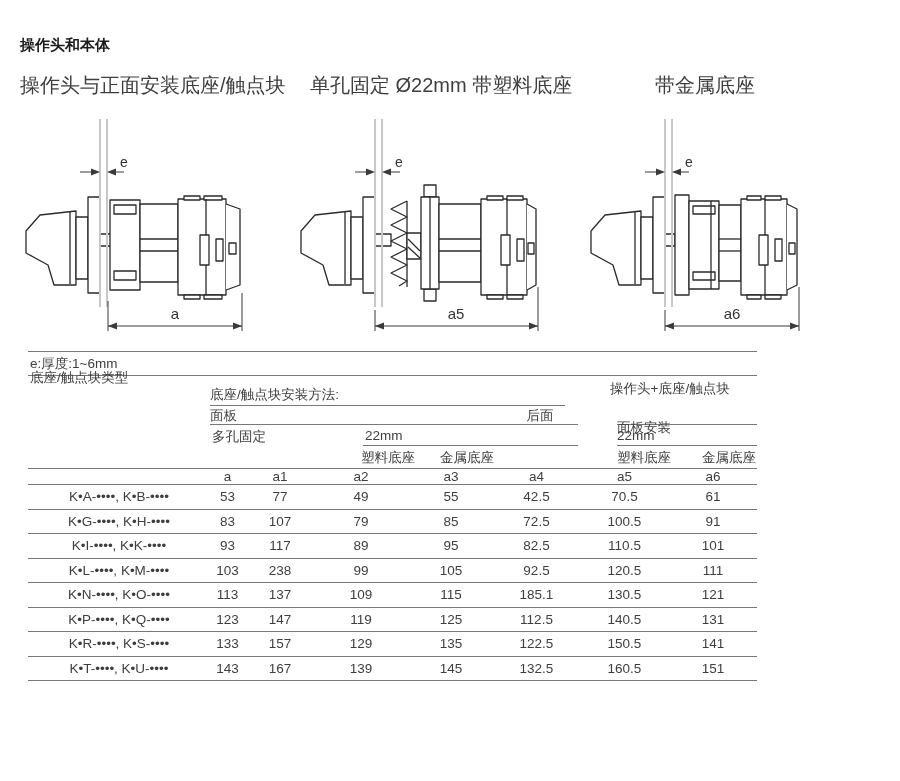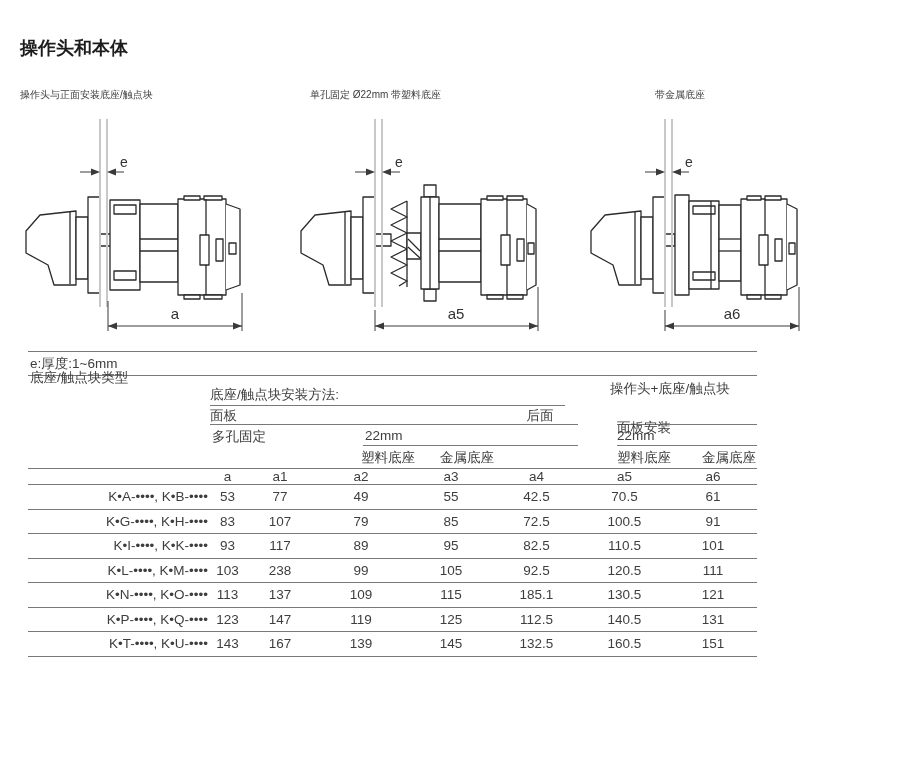--- a/index.html
+++ b/index.html
@@ -2,41 +2,41 @@
 <html style="--rule: #787878; --text: #3e3e3e; --ink: #2a2a2a; --panel: #c8c8c8;"><head>
 <meta charset="utf-8">
 <style>
   :root{
     --rule:#787878; --text:#3e3e3e; --title:#1c1c1c;
     --ink:#2a2a2a; --panel:#c8c8c8; --dim:#3a3a3a;
   }
   *{box-sizing:border-box;margin:0;padding:0}
   body{background:#fff;font-family:"Liberation Sans","DejaVu Sans",sans-serif}
   .page{position:relative;width:900px;height:781px;background:#fff;overflow:hidden}
-  .page-title{position:absolute;left:20px;top:36px;font-size:18px;font-weight:bold;color:var(--title)}
-  .fig-caption{position:absolute;top:88px;font-size:10px;color:var(--text);white-space:nowrap}
+  .page-title{position:absolute;left:20px;top:36px;font-size:15px;font-weight:bold;color:var(--title)}
+  .fig-caption{position:absolute;top:72px;font-size:20px;color:var(--text);white-space:nowrap}
   .fig-caption.c1{left:20px}
   .fig-caption.c2{left:310px}
   .fig-caption.c3{left:655px}
   .fig-svg{position:absolute;top:115px}
   .fig-svg.f1{left:10px}
   .fig-svg.f2{left:295px}
   .fig-svg.f3{left:575px}
   svg text{font-family:"Liberation Sans","DejaVu Sans",sans-serif;fill:#333}
   .dimtext{font-size:15px}
   .etext{font-size:14px}
 
   .spec{position:absolute;left:28px;top:351px;width:729px;height:395px;font-size:13.5px;color:var(--text)}
   .hline{position:absolute;height:1px;background:var(--rule)}
   .hlabel{position:absolute;white-space:nowrap}
   .center-x{transform:translateX(-50%)}
 
   table.dims{position:absolute;left:0;top:117px;width:729px;border-collapse:collapse;table-layout:fixed}
   table.dims td{font-size:13.5px;color:var(--text);text-align:center;overflow:hidden;white-space:nowrap}
-  table.dims td.type{text-align:right;padding-left:2px}
+  table.dims td.type{text-align:center;padding-left:2px}
   tr.colhdr td{height:15px;border-top:1px solid var(--rule);border-bottom:1px solid var(--rule)}
   tbody.rows td{height:24.5px;border-bottom:1px solid var(--rule)}
 </style>
 </head>
 <body>
 
 <div class="page">
 
   <div class="page-title">操作头和本体</div>
 
@@ -290,20 +290,30 @@
             <td class="type">K•P-••••, K•Q-••••</td>
             <td>123</td>
             <td>147</td>
             <td>119</td>
             <td>125</td>
             <td>112.5</td>
             <td>140.5</td>
             <td>131</td>
           </tr>
           <tr>
+            <td class="type">K•R-••••, K•S-••••</td>
+            <td>133</td>
+            <td>157</td>
+            <td>129</td>
+            <td>135</td>
+            <td>122.5</td>
+            <td>150.5</td>
+            <td>141</td>
+          </tr>
+          <tr>
             <td class="type">K•T-••••, K•U-••••</td>
             <td>143</td>
             <td>167</td>
             <td>139</td>
             <td>145</td>
             <td>132.5</td>
             <td>160.5</td>
             <td>151</td>
           </tr>
         </tbody>

